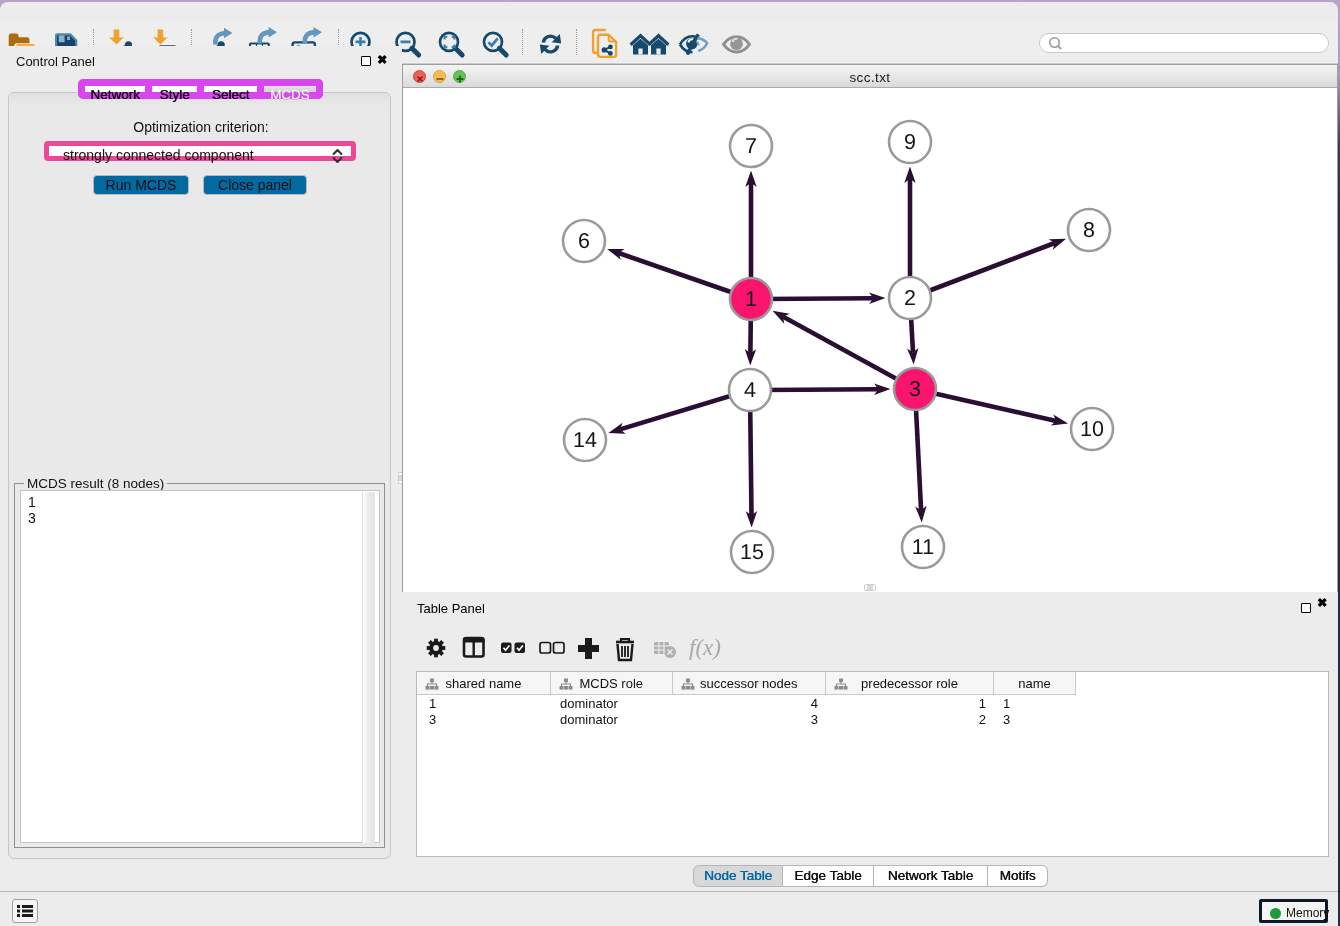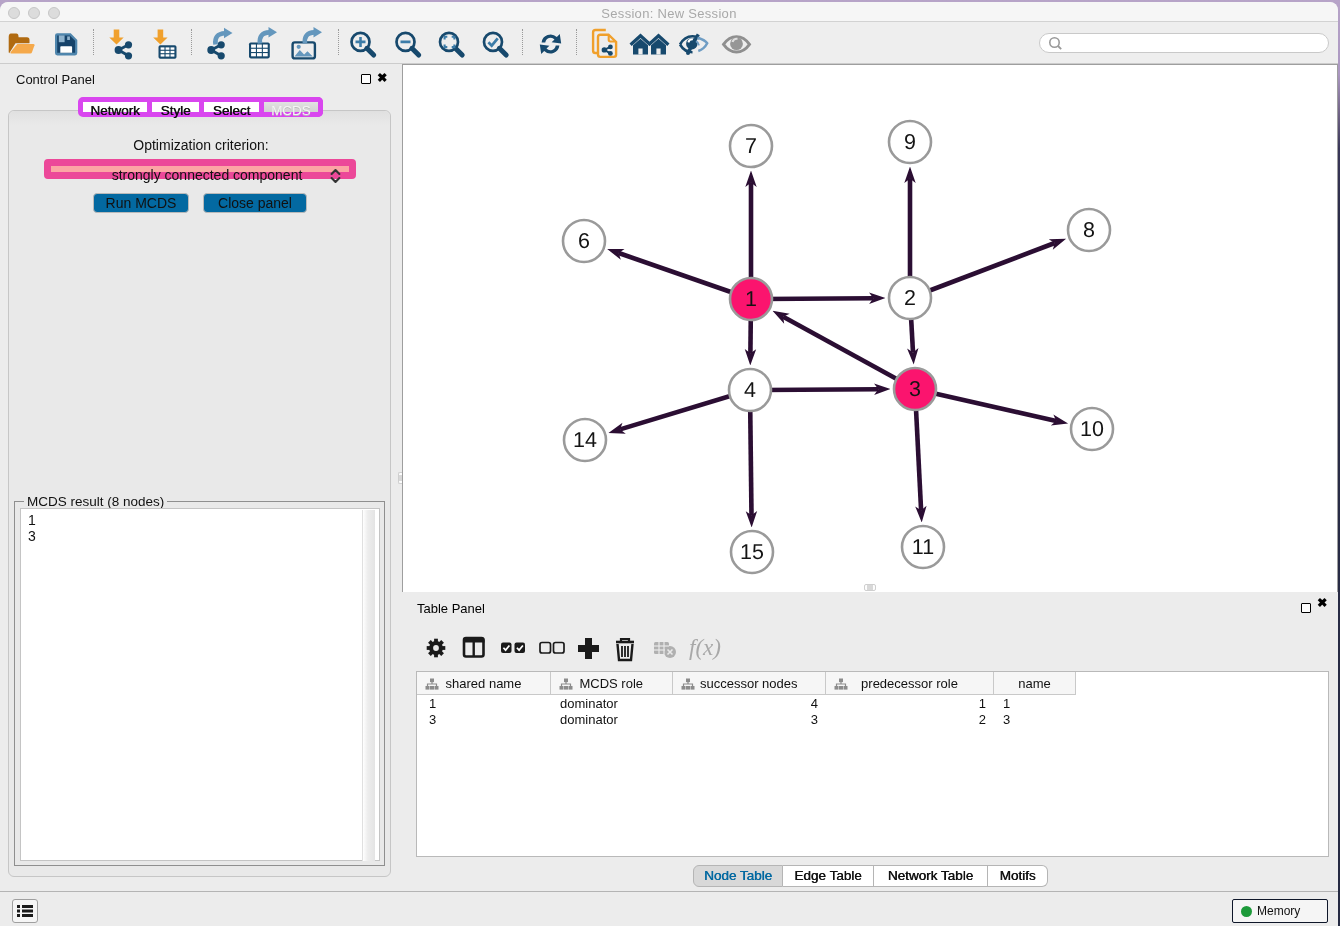--- a/index.html
+++ b/index.html
@@ -9,30 +9,30 @@
 #win { position:absolute; left:0; top:2px; width:1338px; height:924px; background:#ececec; border-radius:8px 8px 0 0; overflow:hidden; }
 
 #titlebar { position:absolute; left:0; top:0; width:1338px; height:20px; background:#f6f6f6; border-bottom:1px solid #d2d2d2; border-radius:8px 8px 0 0; }
 .tl { position:absolute; top:5px; width:12px; height:12px; border-radius:50%; background:#dcdcdc; border:1px solid #c6c6c6; }
 #wtitle { position:absolute; top:3.5px; left:0; width:100%; text-align:center; font-size:13px; letter-spacing:0.3px; color:#a9a9a9; }
 
 #toolbar { position:absolute; left:0; top:20px; width:1338px; height:42px; background:#eeeeee; border-bottom:1px solid #cccccc; }
 .sep { position:absolute; top:7px; height:26px; width:0; border-left:1px dotted #9a9a9a; }
 #search { position:absolute; left:1039px; top:11px; width:290px; height:20px; background:#fff; border:1px solid #c9c9c9; border-radius:10px; }
 
-#cpanel { position:absolute; left:0; top:62px; width:402px; height:827px; background:#ececec;text-decoration:underline; }
+#cpanel { position:absolute; left:0; top:44px; width:402px; height:827px; background:#ececec;text-decoration:underline; }
 #cp-title { position:absolute; left:16px; top:8px; font-size:13px; color:#111; }
 .float-ic { position:absolute; box-sizing:border-box; width:10px; height:10px; border:1.5px solid #000; background:#fdfdfd; border-radius:1px; }
 .close-ic { position:absolute; font-size:12.5px; font-weight:bold; color:#000; }
 #cp-pane { position:absolute; left:8px; top:46px; width:383px; height:767px; background:#e9e9e9; border:1px solid #c6c6c6; border-radius:6px; }
 #cp-pane .topshade { position:absolute; left:0; top:0; width:100%; height:14px; background:linear-gradient(180deg,#e0e0e0,#e9e9e9); border-radius:6px 6px 0 0; }
-.tab { position:absolute; top:33px; height:20px; background:#fff; border:5px solid #d946ef; font-size:13.5px; font-weight:normal; text-shadow:0.45px 0 0 currentColor; color:#111; text-align:center; line-height:18px; }
+.tab { position:absolute; top:33px; height:20px; background:#fff; border:7px solid #d946ef; font-size:13.5px; font-weight:normal; text-shadow:0.45px 0 0 currentColor; color:#111; text-align:center; line-height:18px; }
 .tabsel { background:linear-gradient(180deg,#e2e2e2,#d2d2d2); color:#f5f5f5; text-shadow:0 1px 0 #bbb; }
 #opt-label { position:absolute; left:0; top:73px; width:402px; text-align:center; font-size:14px; color:#111; }
-#dropdown { position:absolute; left:44px; top:95px; width:312px; height:20px; background:#fca5a5; border:7px solid #ec4899; border-radius:4px; font-size:14px; color:#111; line-height:18px; padding-left:14px;text-align:center; }
+#dropdown { position:absolute; left:44px; top:95px; width:312px; height:20px; background:#ffffff; border:5px solid #ec4899; border-radius:4px; font-size:14px; color:#111; line-height:18px; padding-left:14px; }
 .btn { position:absolute; top:129px; height:20px; background:#0369a1; border:1px solid #b9b9b9; border-radius:4px; font-size:14px; color:#111; text-align:center; line-height:18px; }
 #fieldset { position:absolute; left:14px; top:437px; width:371px; height:365px; border:1px solid #8f8f8f; }
 #fs-legend { position:absolute; left:9px; top:-8px; background:#e9e9e9; padding:0 3px; font-size:13.5px; color:#111; }
 #fs-inner { position:absolute; left:5px; top:6px; width:360px; height:353px; background:#fff; border:1px solid #c4c4c4; font-size:14px; color:#111; line-height:16px; padding:3px 0 0 7px; }
 #fs-scroll { position:absolute; right:4px; top:1px; width:13px; height:351px; background:linear-gradient(90deg,#ffffff,#ededed 40%,#e4e4e4); border-left:1px solid #e0e0e0; }
 
 #vsplit { position:absolute; left:392px; top:62px; width:10px; height:827px; background:#ececec; }
 
 #netframe { overflow:hidden; position:absolute; left:402px; top:62px; width:936px; height:530px; border:1px solid #9e9e9e; border-bottom:none; background:#fff; }
 #nettitle { position:absolute; left:0; top:0; width:100%; height:23px; background:linear-gradient(180deg,#f4f4f4,#dadada); border-bottom:1px solid #ababab; }
@@ -40,32 +40,26 @@
 .mac { position:absolute; width:13px; height:13px; border-radius:50%; }
 
 #tpanel { position:absolute; left:402px; top:590px; width:936px; height:299px; background:#ececec; }
 #tp-title { position:absolute; left:15px; top:9px; font-size:13px; color:#000000; }
 #ttable { position:absolute; left:14px; top:79px; width:913px; height:186px; background:#fff; border:1px solid #b9b9b9; }
 .hcell { position:absolute; top:0; height:23px; background:#f6f6f6; border-right:1px solid #c9c9c9; border-bottom:1px solid #c9c9c9; font-size:13px; color:#111; text-align:center; line-height:23px; }
 .rcell { position:absolute; font-size:13px; color:#111; height:16px; line-height:16px; }
 .btab { position:absolute; top:273px; height:22px; background:#fff; border:1px solid #b5b5b5; font-size:13.5px; font-weight:normal; text-shadow:0.45px 0 0 currentColor; color:#111; text-align:center; line-height:20px; }
 
 #statusbar { position:absolute; left:0; top:889px; width:1338px; height:33px; background:#ececec; border-top:1px solid #b4b4b4; }
-#memBtn { position:absolute; right:10px; top:7px; width:96px; height:24px; background:#f5f5f5; border:1px solid #0f172a; border-radius:2px; font-size:12px; color:#111; }
+#memBtn { position:absolute; right:10px; top:7px; width:69px; height:24px; background:#f5f5f5; border:3px solid #0f172a; border-radius:2px; font-size:12px; color:#111; }
 #listBtn { position:absolute; left:12px; top:7px; width:26px; height:24px; background:#f5f5f5; border:1px solid #9f9f9f; border-radius:3px; }
 </style>
 </head>
 <body>
 <div id="win">
-  <div id="titlebar">
-    <div class="tl" style="left:8px;"></div>
-    <div class="tl" style="left:28px;"></div>
-    <div class="tl" style="left:48px;"></div>
-    <div id="wtitle">Session: New Session</div>
-  </div>
   <div id="toolbar">
       <svg width="1338" height="42" viewBox="0 0 1338 42" style="position:absolute;left:0;top:0;">
         <g>
 <path d="M8.7 15 q0 -3.5 2.2 -3.5 h5.6 q1.6 0 1.8 1.6 l0.3 2.2 h8.4 q2.5 0 2.5 2.6 v3.4 h-14 l-6.3 10 q-0.5 -0.2 -0.5 -1.6 z" fill="#b06a10"></path>
 <path d="M17.3 22 h16 q1.5 0 1.2 1.3 l-2.6 7.2 q-0.4 1 -1.6 1 h-19 q-1.3 0 -0.8 -1.2 z" fill="#f5a94b"></path>
 </g>
 <g>
 <path d="M55 13.6 q0 -2.3 2.3 -2.3 h13.4 l6.6 6.6 v13.2 q0 2.3 -2.3 2.3 h-17.7 q-2.3 0 -2.3 -2.3 z" fill="#4f86ad"></path>
 <path d="M57.2 13.5 h12.6 l5.3 5.3 v11.9 h-17.9 z" fill="#16436a"></path>
 <rect x="58.8" y="13.4" width="5.8" height="6.8" fill="#8fb3cd"></rect>
@@ -205,20 +199,32 @@
     <div id="fieldset">
       <div id="fs-legend">MCDS result (8 nodes)</div>
       <div id="fs-inner">1<br>3<div id="fs-scroll"></div></div>
     </div>
   </div>
   <div id="vsplit">
       <div style="position:absolute;left:6px;top:408px;width:6px;height:12px;background:#fdfdfd;border:1px solid #cfcfcf;border-radius:2px 0 0 2px;border-right:none;"></div>
       <div style="position:absolute;left:7px;top:411px;width:4px;height:6px;background:#d8d8d8;"></div>
     </div>
   <div id="netframe">
+    <div id="nettitle">
+      <div class="mac" style="left:10px; top:4.5px; background:#ee6156; border:0.5px solid #d04437;"><svg width="12" height="12" viewBox="0 0 12 12">
+            <path d="M3.5 3.5 l5 5 M8.5 3.5 l-5 5" stroke="#8a1f11" stroke-width="1.6"></path>
+          </svg></div>
+      <div class="mac" style="left:30px; top:4.5px; background:#f5bd4f; border:0.5px solid #d6a243;"><svg width="12" height="12" viewBox="0 0 12 12">
+            <path d="M2.5 6 h7" stroke="#99631c" stroke-width="1.8"></path>
+          </svg></div>
+      <div class="mac" style="left:50px; top:4.5px; background:#61c354; border:0.5px solid #58a942;"><svg width="12" height="12" viewBox="0 0 12 12">
+            <path d="M6 2.5 v7 M2.5 6 h7" stroke="#1d641d" stroke-width="1.8"></path>
+          </svg></div>
+      <div class="t">scc.txt</div>
+    </div>
     <div style="position:absolute;left:461px;top:519px;width:12px;height:7px;background:#fdfdfd;border:1px solid #cfcfcf;border-radius:2px;"></div>
 <div style="position:absolute;left:464px;top:520px;width:6px;height:5px;background:#d8d8d8;"></div>
     <svg id="graph" text-rendering="geometricPrecision" class="abs" style="left:1px; top:23px;" width="934" height="503" viewBox="0 0 934 503">
 <defs>
           <marker id="arr" viewBox="0 0 17 13" refX="4.8" refY="6.5" markerWidth="17" markerHeight="13" markerUnits="userSpaceOnUse" orient="auto">
             <path d="M0.6 0.8 L17 6.5 L0.6 12.2 L4.8 6.5 Z" fill="#2b0e33"></path>
           </marker>
         </defs>
 <line x1="347" y1="211" x2="347.0" y2="94.7" stroke="#2b0e33" stroke-width="4.6" marker-end="url(#arr)"></line>
 <line x1="347" y1="211" x2="214.7" y2="165.0" stroke="#2b0e33" stroke-width="4.6" marker-end="url(#arr)"></line>

